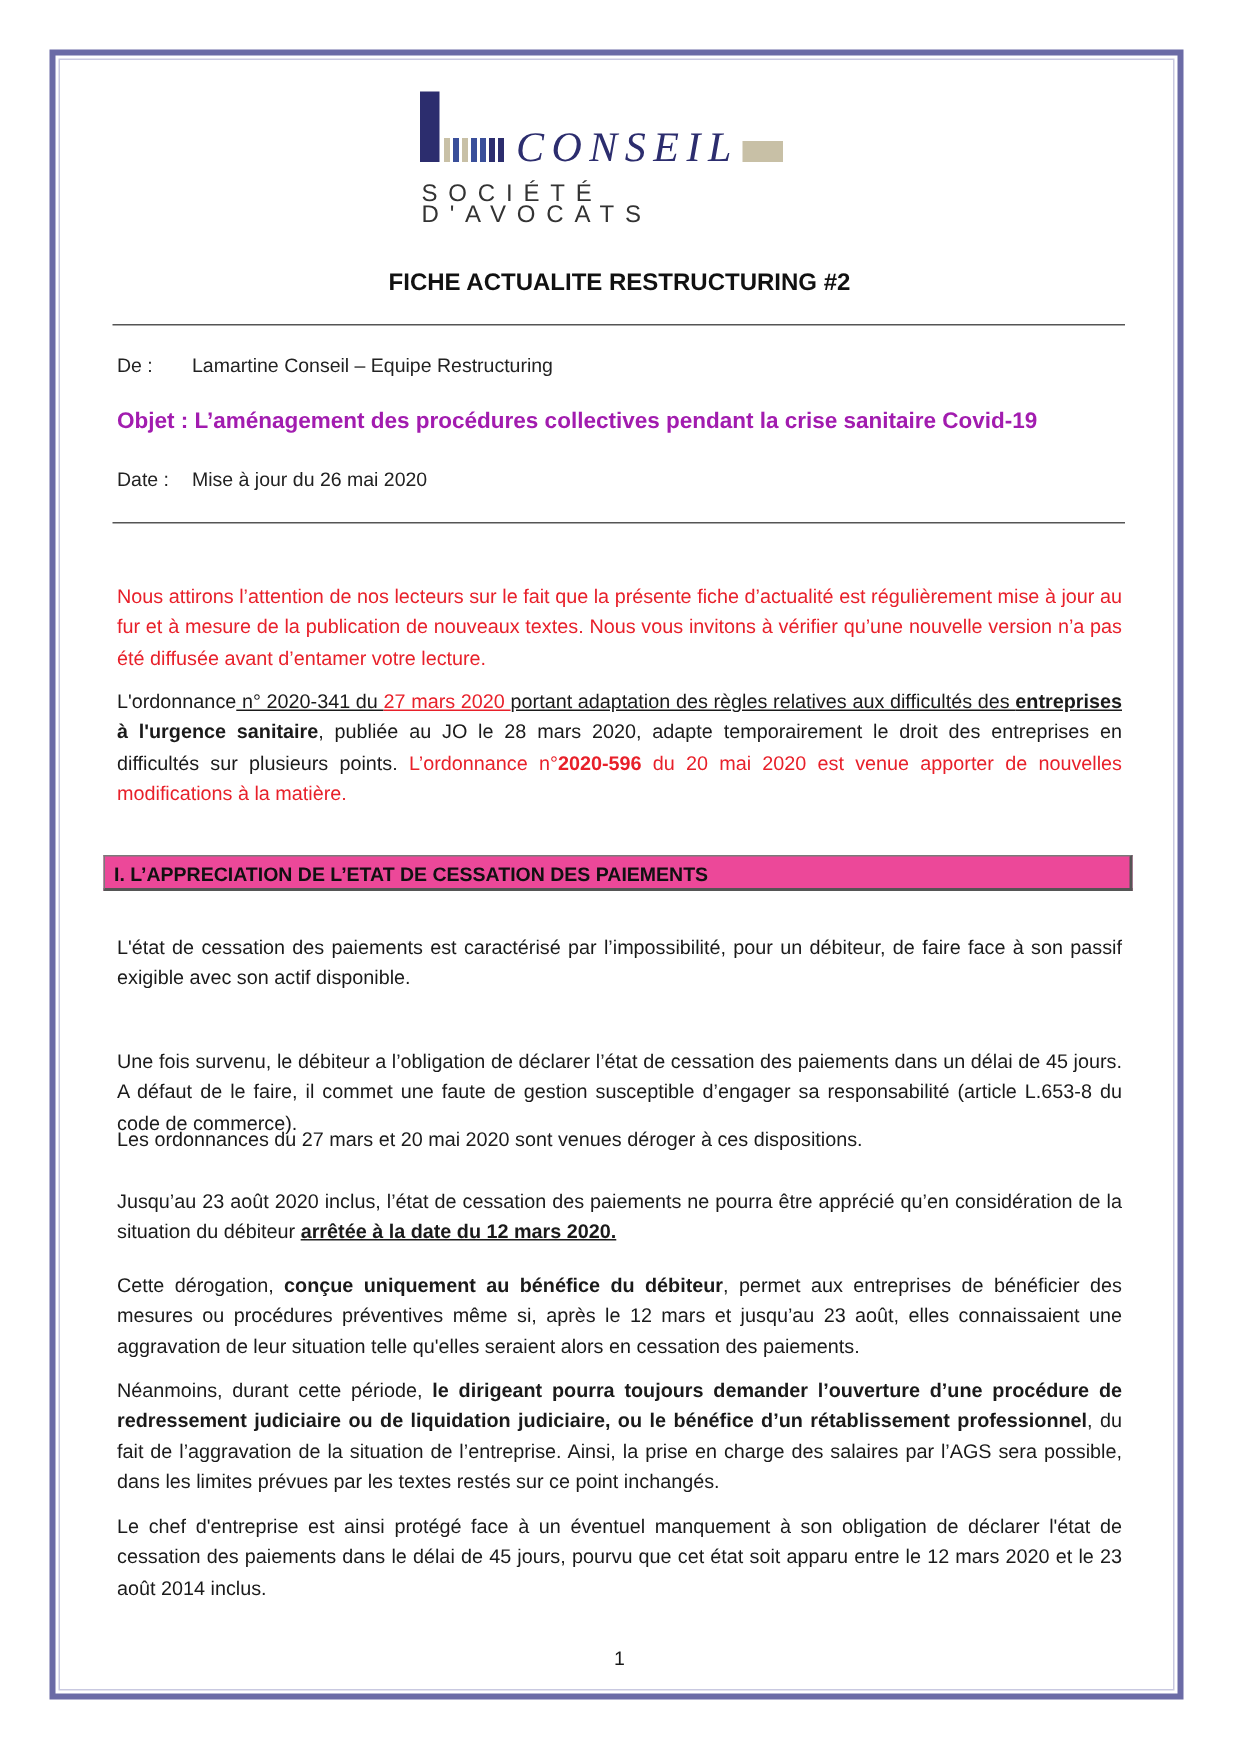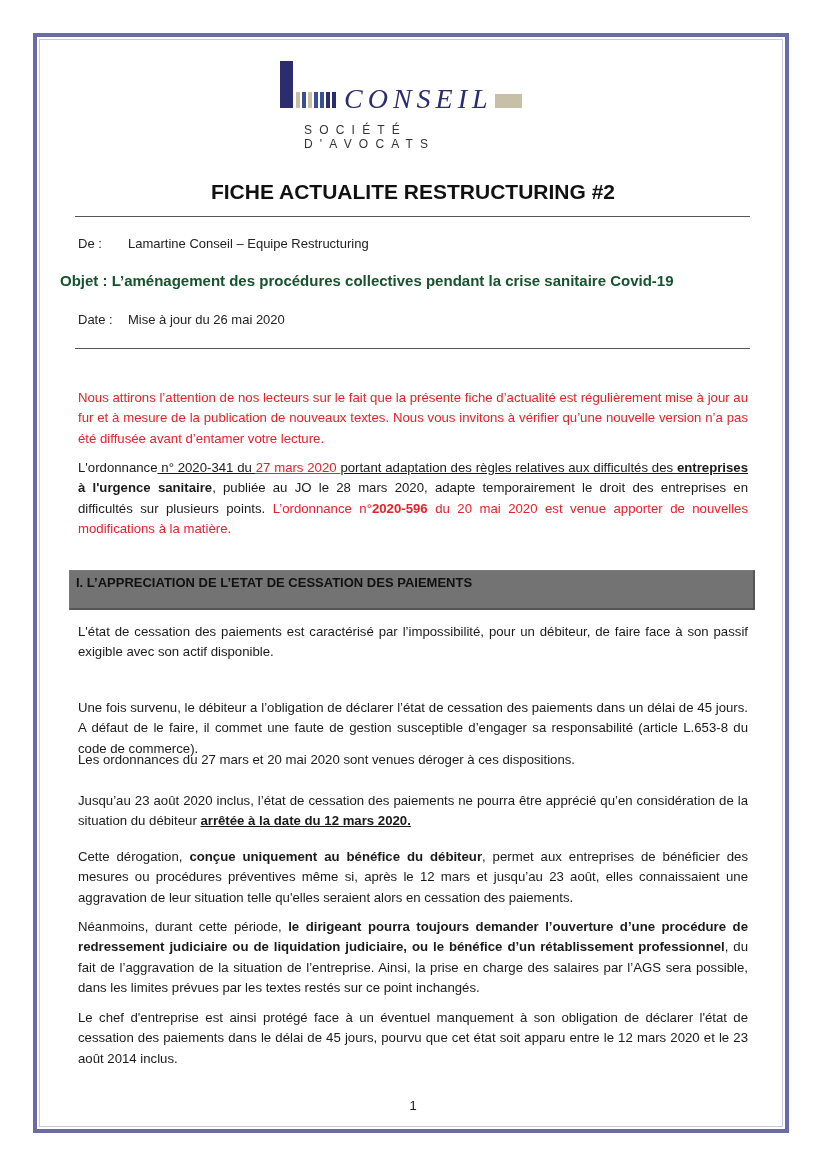--- a/index.html
+++ b/index.html
@@ -12,34 +12,34 @@
                   border:1px solid #c9c9e0; box-sizing:border-box; }
   .logo { position:absolute; left:280px; top:58px; width:250px; height:82px; }
   .logo .bigbar { position:absolute; left:0; top:3px; width:13px; height:47px; background:#2c2d6e; }
   .logo .l1 { position:absolute; left:22px; top:-4px; font-family:"Liberation Serif", serif;
               font-size:31px; letter-spacing:5px; color:#2c2d6e; line-height:32px; }
   .logo .stripes { position:absolute; left:16px; top:34px; height:16px; display:flex; gap:2px; }
   .logo .stripes span { display:block; width:4px; height:16px; }
   .logo .l2 { position:absolute; left:64px; top:26px; font-family:"Liberation Serif", serif;
               font-size:28px; letter-spacing:5px; color:#2c2d6e; line-height:30px; font-style:italic; }
   .logo .beige { position:absolute; left:215px; top:36px; width:27px; height:14px; background:#c8c0a6; }
-  .logo .tag { position:absolute; left:1px; top:65px; font-size:12px; letter-spacing:7.2px; color:#333; line-height:14px;margin-left:23px; }
+  .logo .tag { position:absolute; left:1px; top:65px; font-size:16px; letter-spacing:7.2px; color:#333; line-height:14px; }
   .title { position:absolute; left:0; width:826px; top:180px; text-align:center;
-           font-weight:bold; font-size:21px; color:#111; }
+           font-weight:bold; font-size:16px; color:#111; }
   .hr { position:absolute; left:75px; width:675px; height:1px; background:#555; }
   .meta { position:absolute; left:78px; font-size:13px; color:#222; }
   .meta .lbl { display:inline-block; width:50px; }
-  .objet { position:absolute; left:60px; top:272px; font-size:15px; font-weight:bold; color:#14532d; }
+  .objet { position:absolute; left:78px; top:272px; font-size:15px; font-weight:bold; color:#a21caf; }
   .para { position:absolute; left:78px; width:670px; font-size:13.2px; line-height:20.3px;
           text-align:justify; color:#1a1a1a; }
   .red { color:#e8202a; }
   .u { text-decoration:underline; }
   .b { font-weight:bold; }
-  .section { position:absolute; left:69px; top:570px; width:686px; height:40px; box-sizing:border-box;
-             background:#737373; border:1px solid #7a7a7a; border-right:2px solid #555; border-bottom:2px solid #555;
+  .section { position:absolute; left:69px; top:570px; width:686px; height:24px; box-sizing:border-box;
+             background:#ec4899; border:1px solid #7a7a7a; border-right:2px solid #555; border-bottom:2px solid #555;
              font-size:13px; font-weight:bold; padding:4px 0 0 6px; color:#111; }
   .pagenum { position:absolute; left:0; width:826px; top:1098px; text-align:center; font-size:13px; }
 </style>
 </head>
 <body>
 
 <div class="border-outer"></div>
 <div class="border-inner"></div>
 
 <div class="logo">

